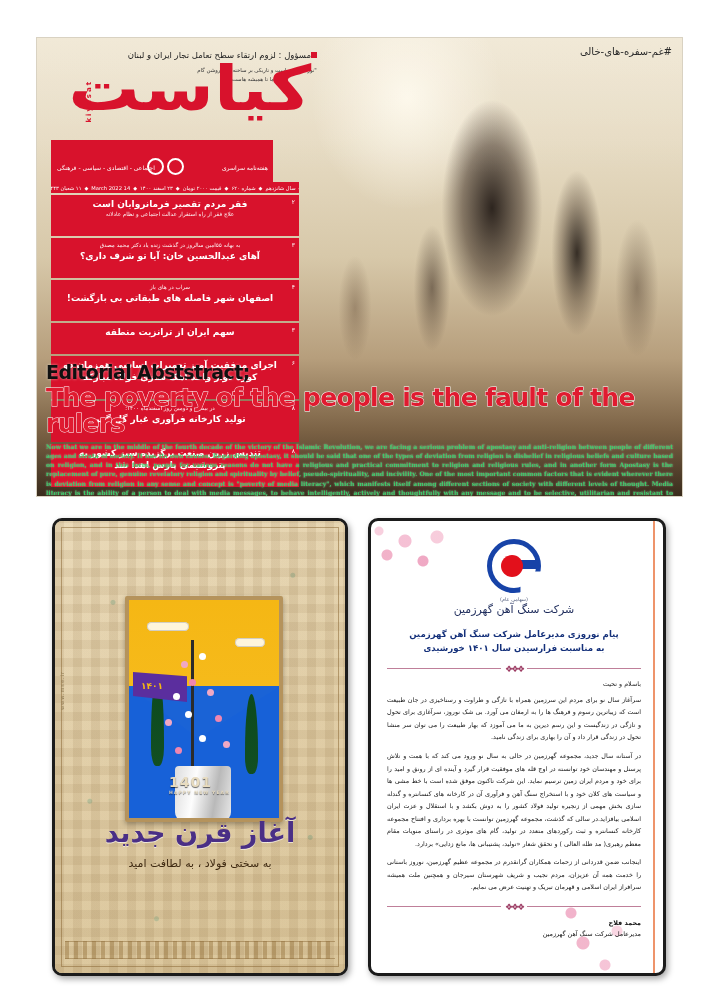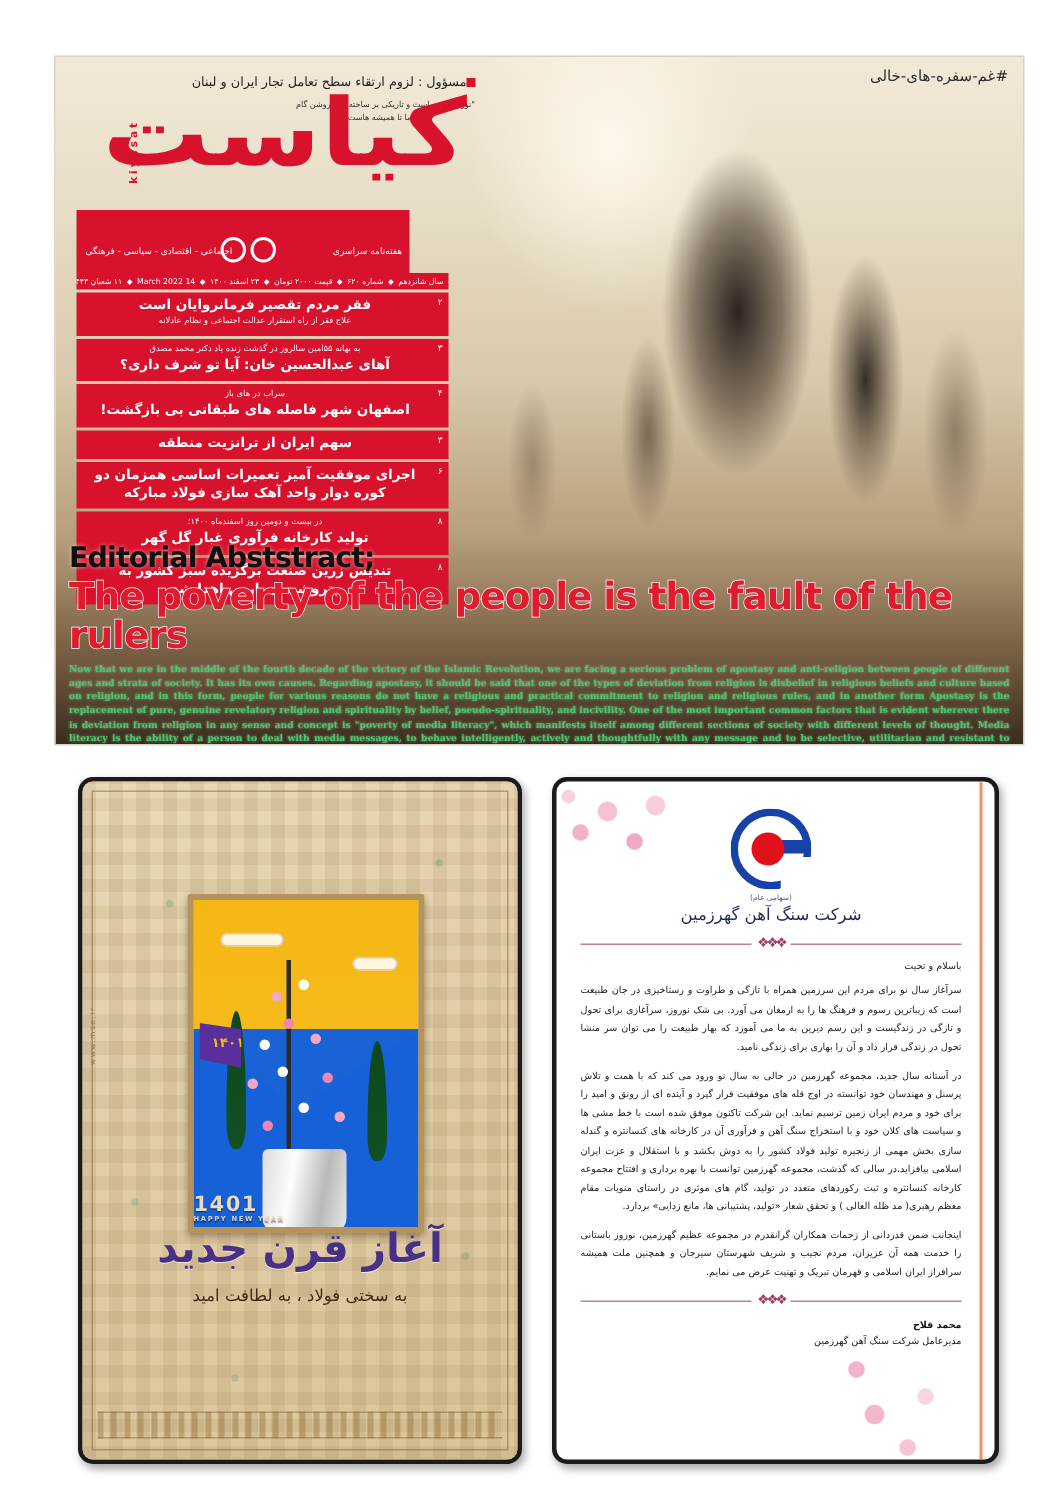--- a/index.html
+++ b/index.html
@@ -100,21 +100,21 @@
     display:flex;align-items:center;justify-content:center;gap:3px;
     direction:rtl;white-space:nowrap;overflow:hidden;
   }
   #dateline b{font-weight:normal;}
   #dateline .dot{color:#fff;font-size:5px;}
 
   
   #teasers{position:absolute;left:14px;top:157px;width:248px;}
   .teaser{
     background:#d8122c;color:#fff;margin-bottom:2px;position:relative;
-    padding:3px 16px 4px 6px;direction:rtl;text-align:center;
+    padding:3px 16px 16px 6px;direction:rtl;text-align:center;
   }
   .teaser .pg{
     position:absolute;right:4px;top:3px;font-size:6px;color:#fff;
   }
   .teaser .kicker{font-size:5.6px;line-height:1.5;opacity:.95;margin-bottom:1px;}
   .teaser .title{font-size:9px;font-weight:bold;line-height:1.35;}
 
   
   #editorial{
     position:absolute;left:9px;top:325px;width:627px;
@@ -185,21 +185,21 @@
       #1761d8;
   }
   #miniature .cypress{
     position:absolute;bottom:38px;width:13px;height:74px;
     background:linear-gradient(180deg,#0c4a1e,#124f22);
     border-radius:50% 50% 40% 40%/70% 70% 20% 20%;
   }
   #miniature .cy1{left:22px;bottom:52px;height:92px;}
   #miniature .cy2{left:116px;bottom:44px;height:80px;}
   #miniature .flag{
-    position:absolute;left:4px;top:82px;width:28px;height:30px;
+    position:absolute;left:4px;top:72px;width:54px;height:30px;
     background:#5b2e9e;
     clip-path:polygon(0 0,100% 14%,100% 100%,0 80%);
   }
   #miniature .flag span{
     position:absolute;left:8px;top:9px;color:#f5b714;font-size:9px;font-weight:bold;
   }
   #miniature .cloud{
     position:absolute;height:9px;border-radius:9px;background:rgba(255,255,255,.85);
     box-shadow:0 0 0 1px rgba(180,180,180,.6) inset;
   }
@@ -209,23 +209,24 @@
     position:absolute;left:62px;bottom:48px;width:3px;height:130px;
     background:#2b2b2b;
   }
   #miniature .pet{position:absolute;width:7px;height:7px;border-radius:50%;}
   #miniature .vase{
     position:absolute;left:46px;bottom:-4px;width:56px;height:56px;
     background:linear-gradient(100deg,#dcdcdc,#fdfdfd 35%,#b9b9b9 70%,#e8e8e8);
     border-radius:4px 4px 10px 10px;
   }
   #year-badge{
-    position:absolute;left:74px;top:274px;color:#e8dcc0;
+    position:absolute;left:74px;top:253px;color:#e8dcc0;
     font-size:14px;font-weight:bold;letter-spacing:1px;direction:ltr;
     text-shadow:0 1px 1px rgba(0,0,0,.6);
+    padding-left:40px;
   }
   #year-badge small{display:block;font-size:4.5px;letter-spacing:1.1px;opacity:.9;}
   #poster-title{
     position:absolute;left:0;right:0;top:296px;text-align:center;
     font-size:27px;color:#4a2f86;font-weight:bold;direction:rtl;
     text-shadow:0 1px 0 rgba(255,255,255,.6);
   }
   #poster-sub{
     position:absolute;left:0;right:0;top:336px;text-align:center;
     font-size:11px;color:#3f2a12;direction:rtl;
@@ -446,20 +447,24 @@
     <div id="gohar-logo">
       <div class="ring"></div>
       <div class="bar"></div>
       <div class="dot"></div>
     </div>
     <div id="gohar-name">
       <small>(سهامی عام)</small>
       <span>شرکت سنگ آهن گهرزمین</span>
     </div>
 
+    <div id="letter-title">
+      <div>پیام نوروزی مدیرعامل شرکت سنگ آهن گهرزمین</div>
+      <div>به مناسبت فرارسیدن سال ۱۴۰۱ خورشیدی</div>
+    </div>
 
     <div class="orn-divider">
       <span class="ln"></span>
       <span class="dm">❖❖❖</span>
       <span class="ln"></span>
     </div>
 
     <div id="letter-greeting">باسلام و تحیت</div>
     <p class="letter-para">سرآغاز سال نو برای مردم این سرزمین همراه با تازگی و طراوت و رستاخیزی در جان طبیعت است که زیباترین رسوم و فرهنگ ها را به ارمغان می آورد. بی شک نوروز، سرآغازی برای تحول و تازگی در زندگیست و این رسم دیرین به ما می آموزد که بهار طبیعت را می توان سر منشا تحول در زندگی قرار داد و آن را بهاری برای زندگی نامید.</p>
     <p class="letter-para">در آستانه سال جدید، مجموعه گهرزمین در حالی به سال نو ورود می کند که با همت و تلاش پرسنل و مهندسان خود توانسته در اوج قله های موفقیت قرار گیرد و آینده ای از رونق و امید را برای خود و مردم ایران زمین ترسیم نماید. این شرکت تاکنون موفق شده است با خط مشی ها و سیاست های کلان خود و با استخراج سنگ آهن و فرآوری آن در کارخانه های کنسانتره و گندله سازی بخش مهمی از زنجیره تولید فولاد کشور را به دوش بکشد و با استقلال و عزت ایران اسلامی بیافزاید.در سالی که گذشت، مجموعه گهرزمین توانست با بهره برداری و افتتاح مجموعه کارخانه کنسانتره و ثبت رکوردهای متعدد در تولید، گام های موثری در راستای منویات مقام معظم رهبری( مد ظله العالی ) و تحقق شعار «تولید، پشتیبانی ها، مانع زدایی» بردارد.</p>

